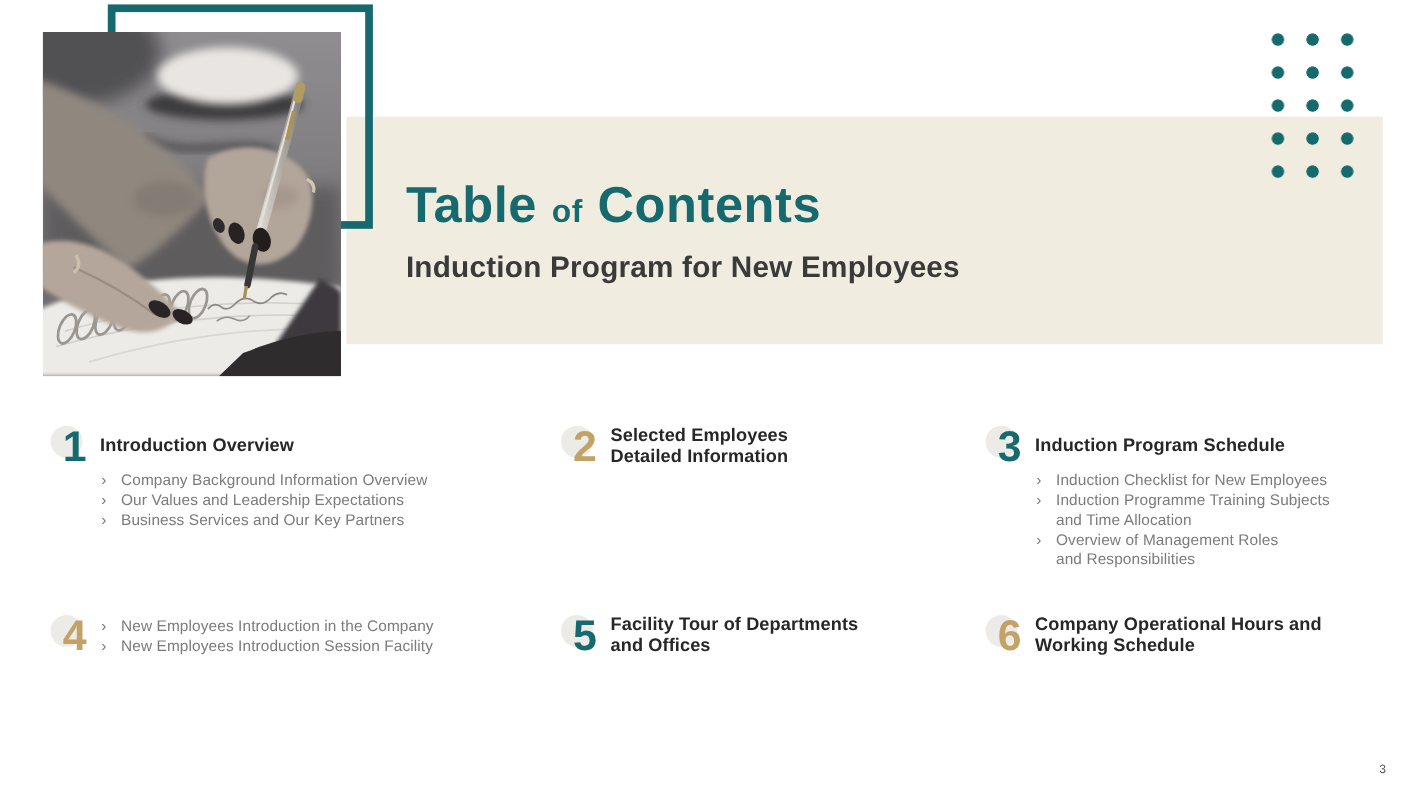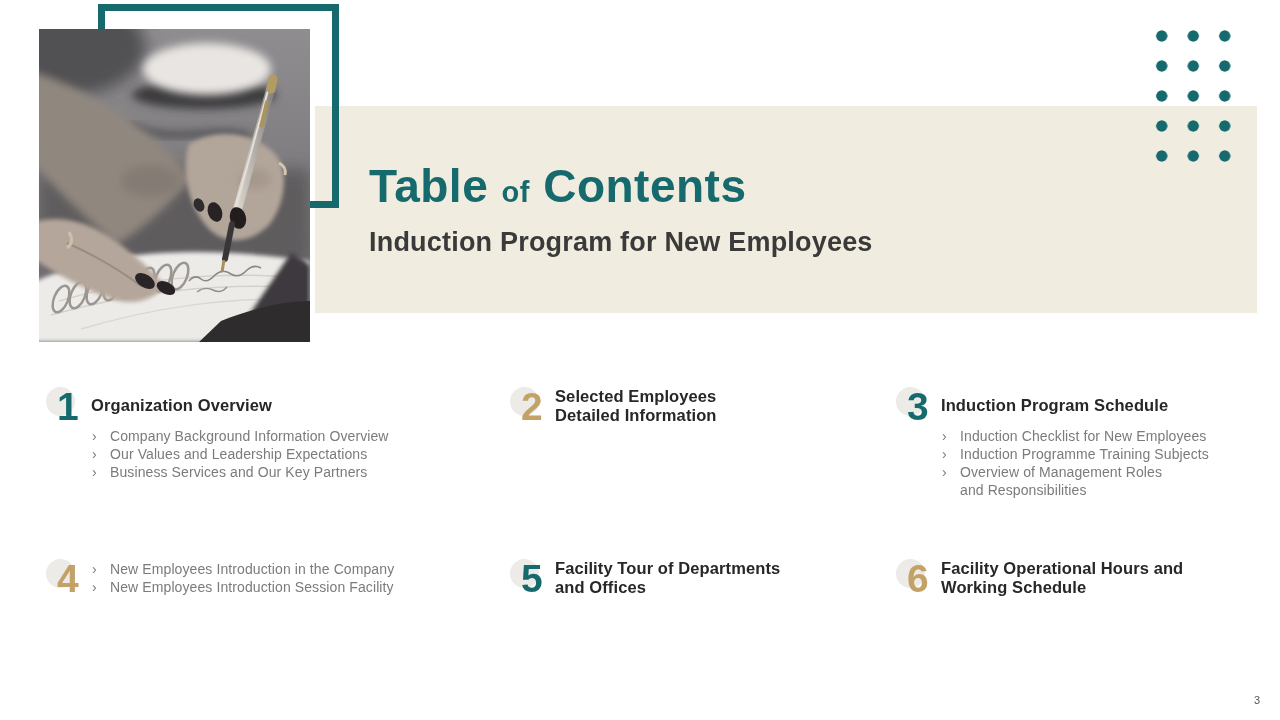--- a/index.html
+++ b/index.html
@@ -142,21 +142,21 @@
   </div>
 
   <div class="section sec-1">
     <div class="num-wrap">
       <span class="num-circle"></span>
       <span class="num teal">1</span>
     </div>
     <div class="sec-body">
       <div class="sec-title">
         <div>
-          <span class="tl">Organization Overview</span>
+          <span class="tl">Introduction Overview</span>
 
         </div>
       </div>
       <ul class="sub-list">
         <li>
           <span class="chev">›</span>
           <span><span class="ll">Company Background Information Overview</span></span>
         </li>
         <li>
           <span class="chev">›</span>
@@ -197,21 +197,21 @@
 
         </div>
       </div>
       <ul class="sub-list">
         <li>
           <span class="chev">›</span>
           <span><span class="ll">Induction Checklist for New Employees</span></span>
         </li>
         <li>
           <span class="chev">›</span>
-          <span><span class="ll">Induction Programme Training Subjects</span></span>
+          <span><span class="ll">Induction Programme Training Subjects</span><span class="ll">and Time Allocation</span></span>
         </li>
         <li>
           <span class="chev">›</span>
           <span><span class="ll">Overview of Management Roles</span><span class="ll">and Responsibilities</span></span>
         </li>
       </ul>
     </div>
   </div>
 
   <div class="section sec-4">
@@ -249,21 +249,21 @@
   </div>
 
   <div class="section sec-6">
     <div class="num-wrap">
       <span class="num-circle"></span>
       <span class="num gold">6</span>
     </div>
     <div class="sec-body">
       <div class="sec-title">
         <div>
-          <span class="tl">Facility Operational Hours and</span>
+          <span class="tl">Company Operational Hours and</span>
           <span class="tl">Working Schedule</span>
         </div>
       </div>
     </div>
   </div>
 
   <div class="page-num">3</div>
 
 </div>
 

